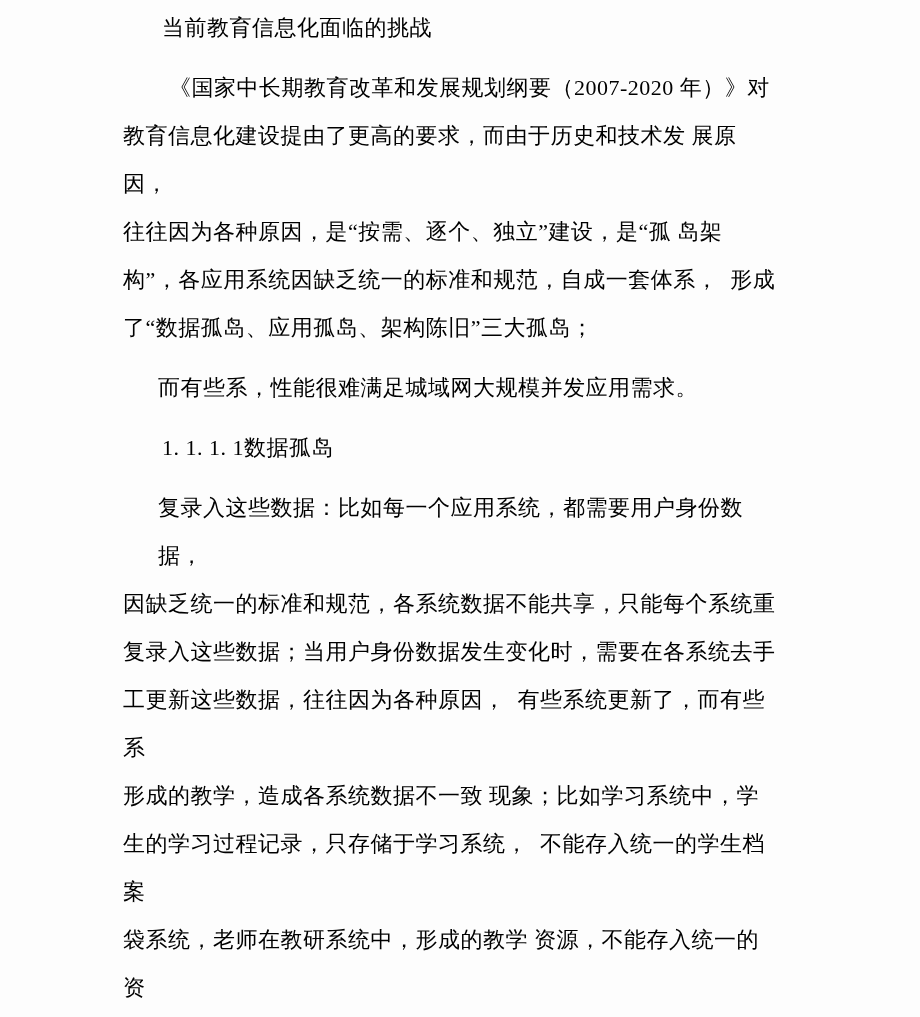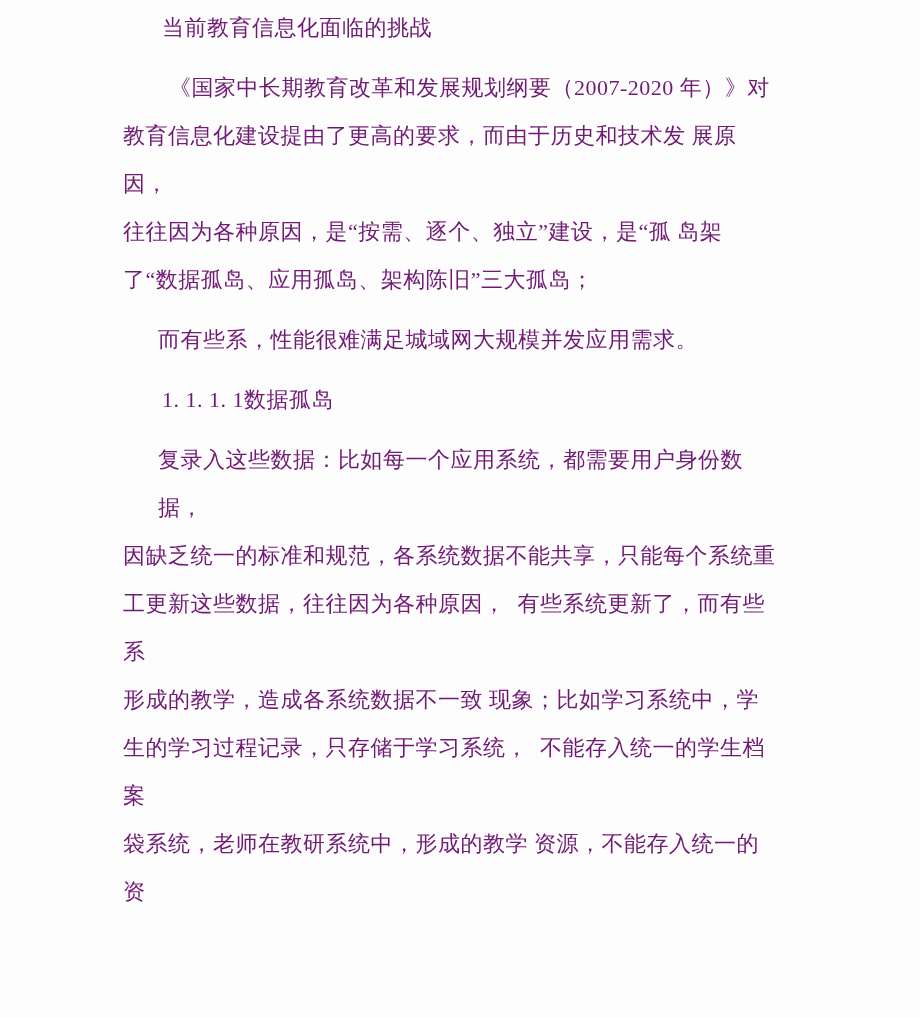--- a/index.html
+++ b/index.html
@@ -12,21 +12,21 @@
     height: 1017px;
     overflow: hidden;
     font-family: "Liberation Serif", "DejaVu Serif", serif;
   }
   .page {
     box-sizing: border-box;
     width: 920px;
     height: 1017px;
     background: #fdfdfd;
     padding: 4px 140px 0 123px;
-    color: #701a75;
+    color: #000000;
   }
   .block {
     margin: 0 0 12px 0;
   }
   .line {
     font-size: 22px;
     line-height: 48px;
     white-space: pre-wrap;
     letter-spacing: 0.5px;
   }
@@ -41,30 +41,32 @@
 
 <div class="page">
   <div class="block">
     <div class="line indent-title">当前教育信息化面临的挑战</div>
   </div>
   <div>
       <div class="block body">
         <div class="line indent-large">《国家中长期教育改革和发展规划纲要（2007-2020 年）》对</div>
         <div class="line">教育信息化建设提由了更高的要求，而由于历史和技术发 展原因，</div>
         <div class="line">往往因为各种原因，是“按需、逐个、独立”建设，是“孤 岛架</div>
+        <div class="line">构”，各应用系统因缺乏统一的标准和规范，自成一套体系，  形成</div>
         <div class="line">了“数据孤岛、应用孤岛、架构陈旧”三大孤岛；</div>
       </div>
       <div class="block body">
         <div class="line indent-medium">而有些系，性能很难满足城域网大规模并发应用需求。</div>
       </div>
       <div class="block heading">
         <div class="line indent-title">1. 1. 1. 1数据孤岛</div>
       </div>
       <div class="block body">
         <div class="line indent-medium">复录入这些数据：比如每一个应用系统，都需要用户身份数据，</div>
         <div class="line">因缺乏统一的标准和规范，各系统数据不能共享，只能每个系统重</div>
+        <div class="line">复录入这些数据；当用户身份数据发生变化时，需要在各系统去手</div>
         <div class="line">工更新这些数据，往往因为各种原因，  有些系统更新了，而有些系</div>
         <div class="line">形成的教学，造成各系统数据不一致 现象；比如学习系统中，学</div>
         <div class="line">生的学习过程记录，只存储于学习系统，  不能存入统一的学生档案</div>
         <div class="line">袋系统，老师在教研系统中，形成的教学 资源，不能存入统一的资</div>
       </div>
     </div>
 </div>
 
 </body></html>

